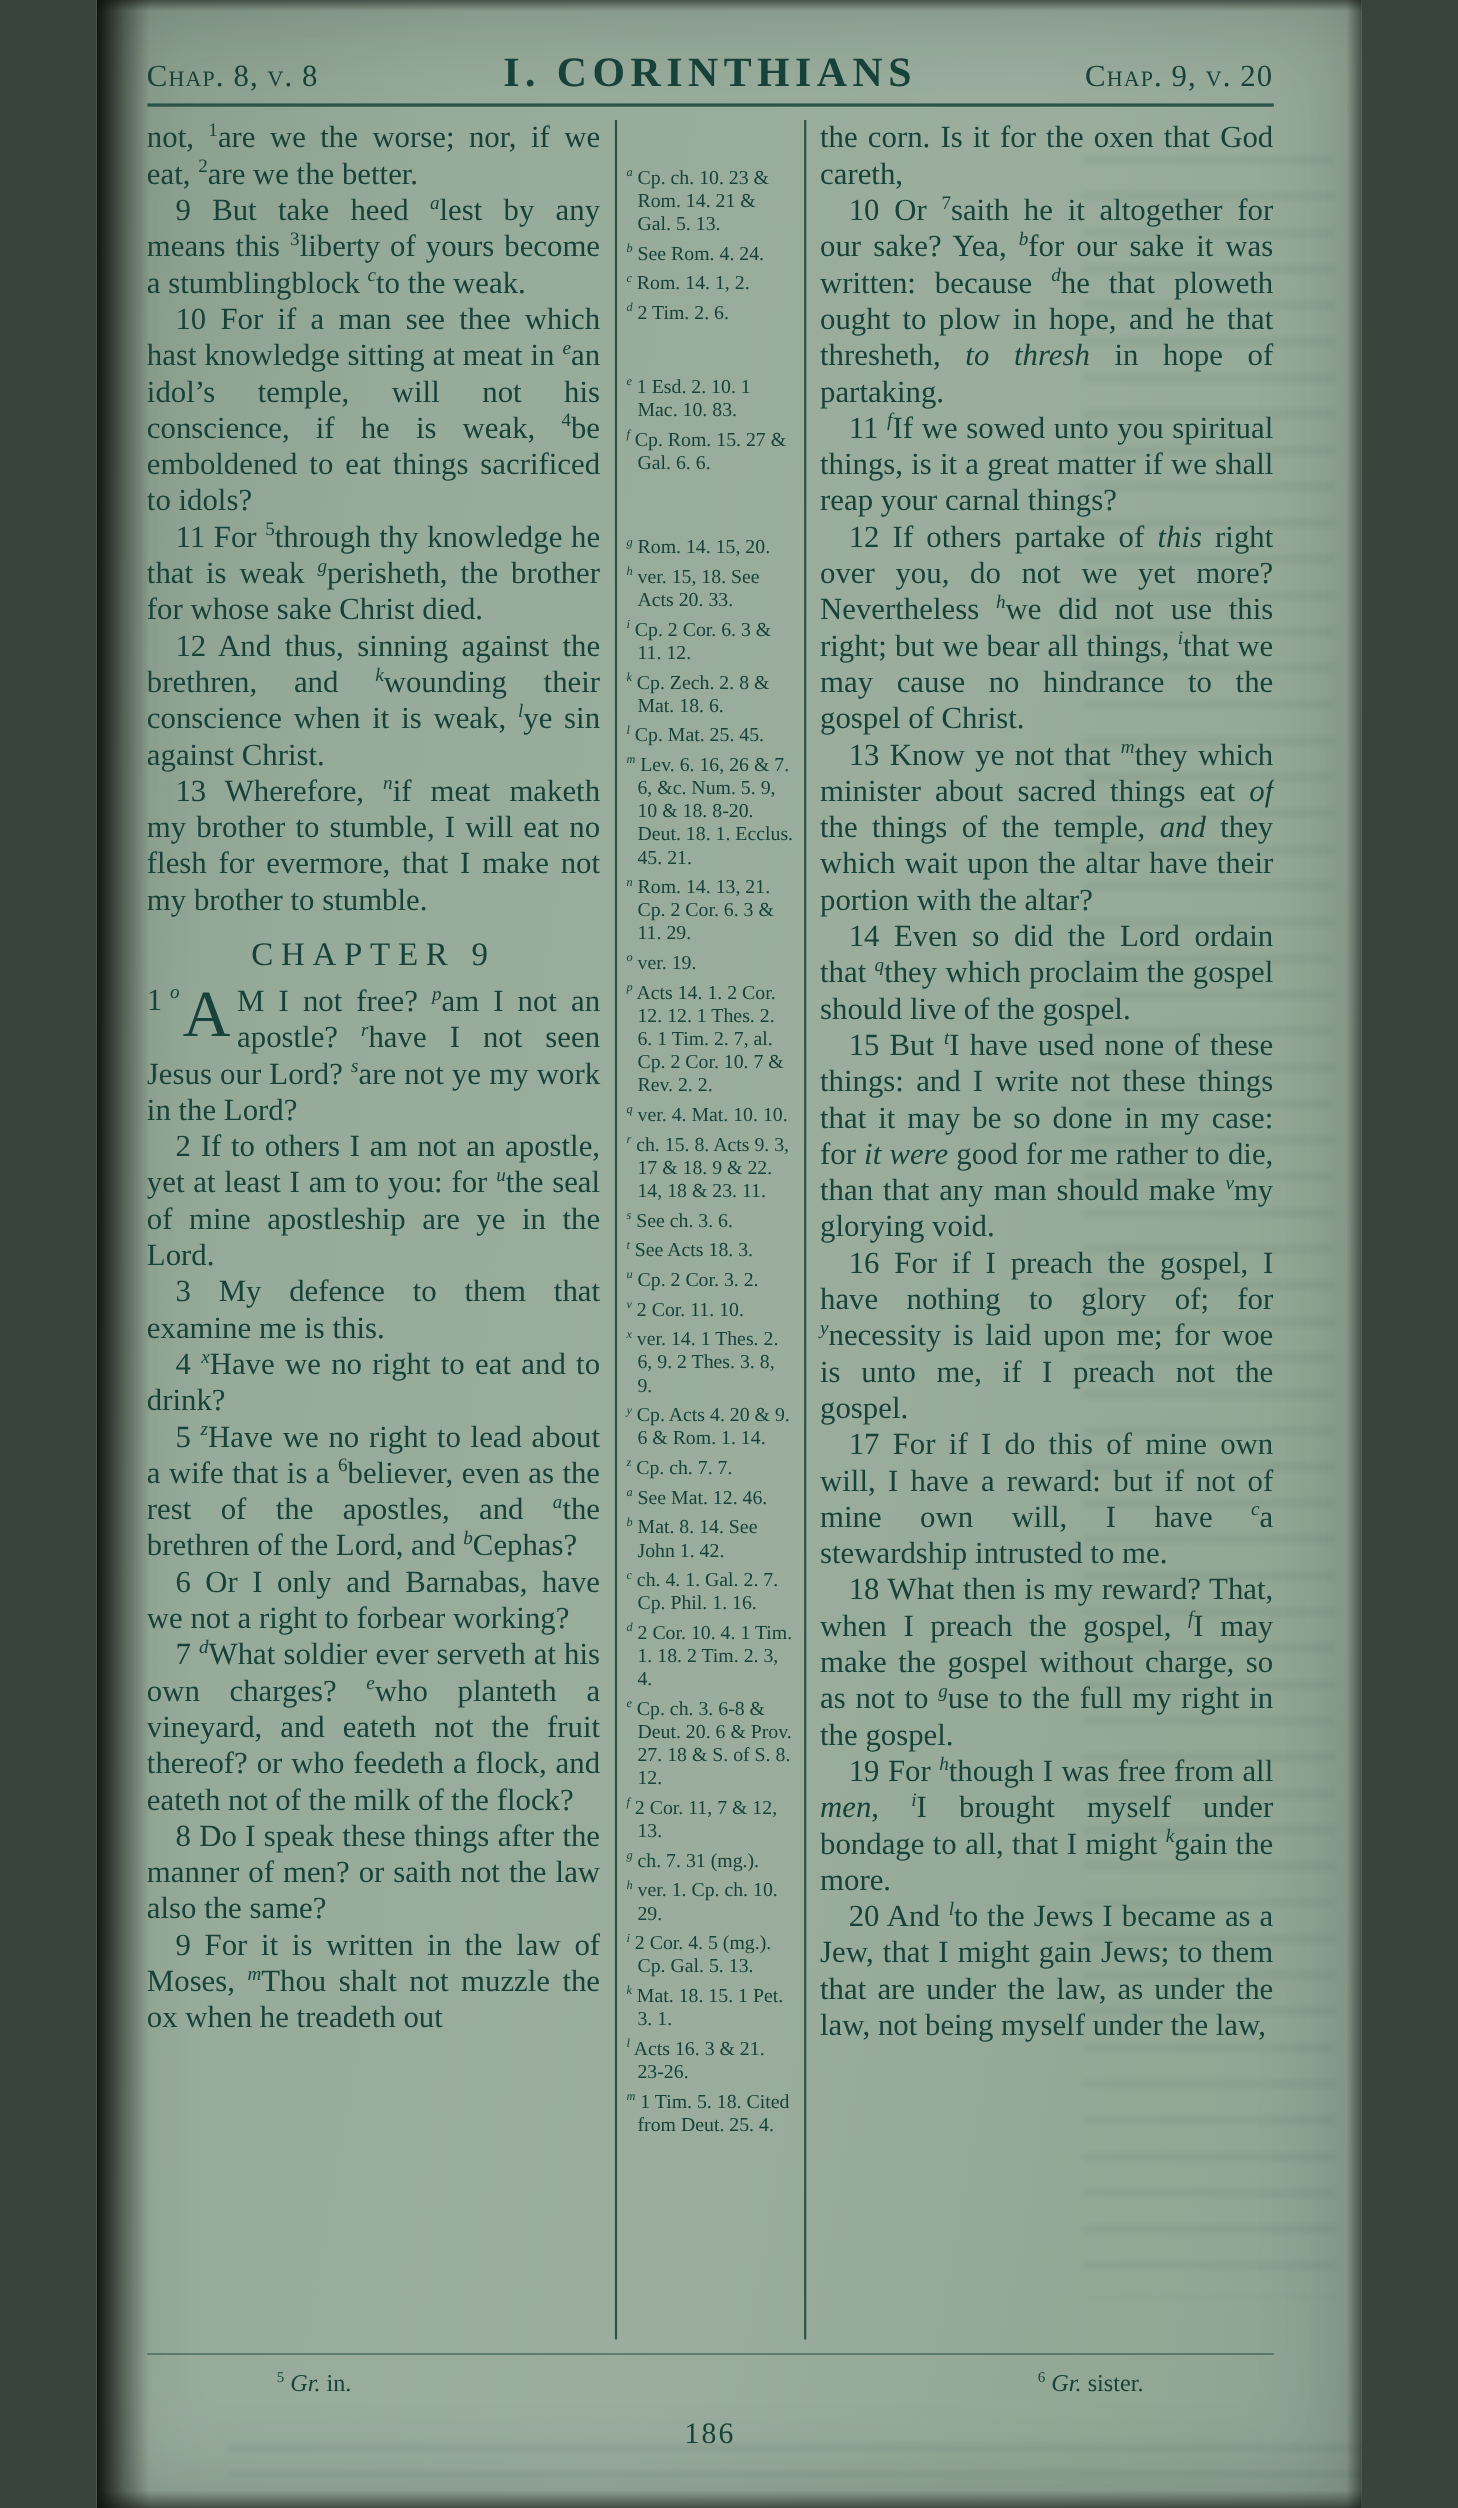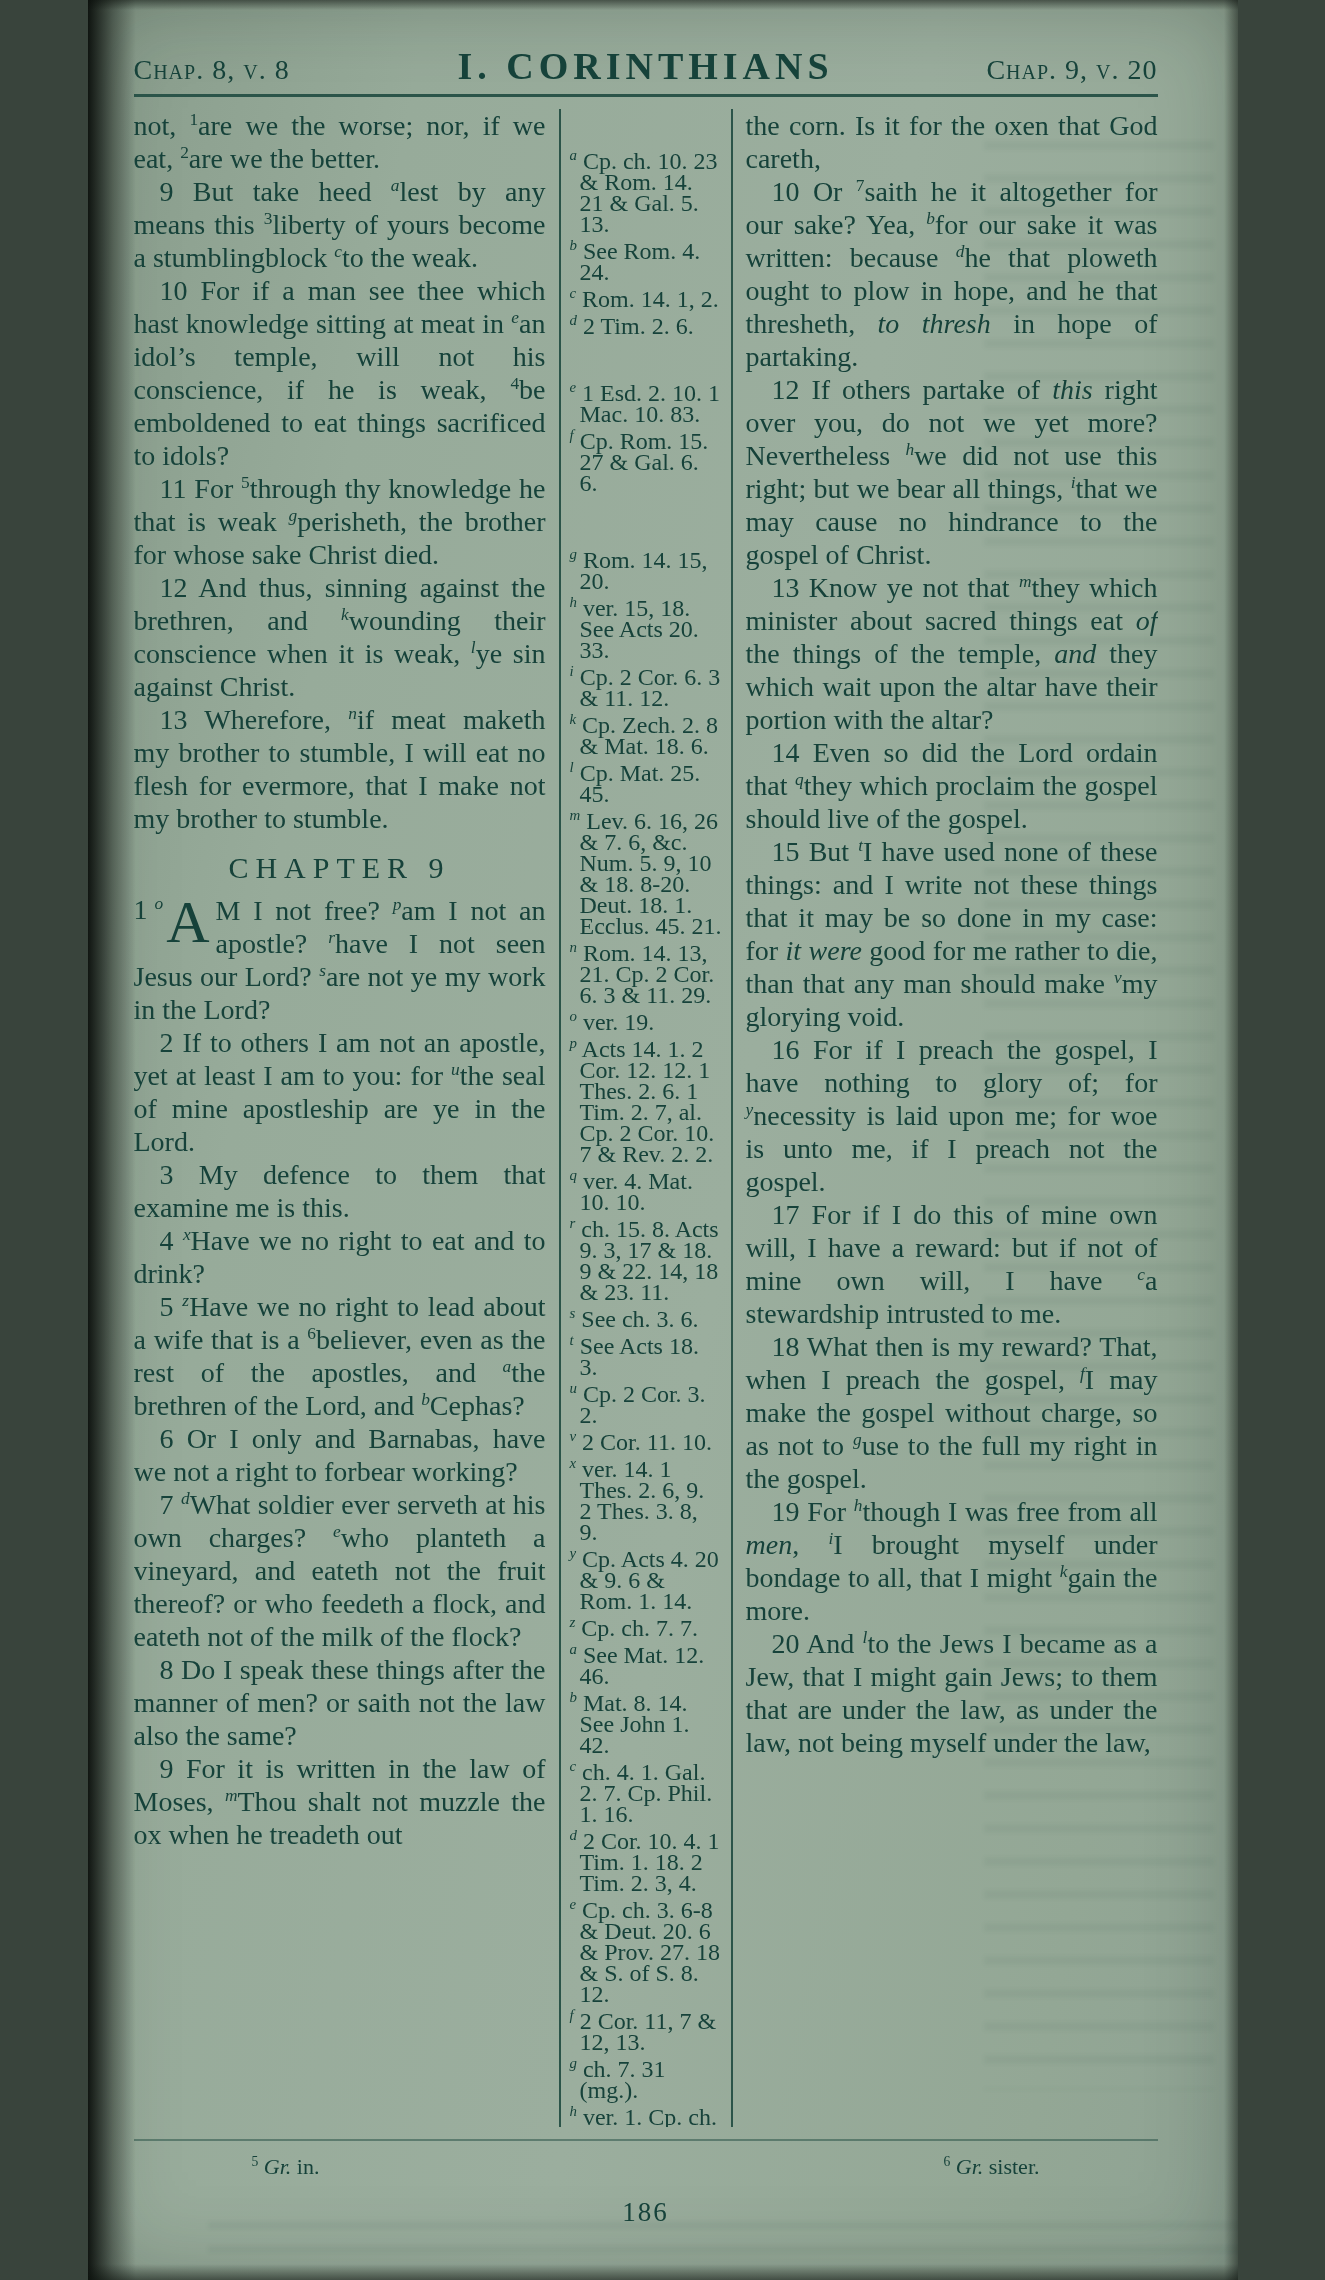--- a/index.html
+++ b/index.html
@@ -49,21 +49,21 @@
   p.verse{margin:0;text-indent:26px;}
   p.verse.noindent{text-indent:0;}
   sup.xletter{font-style:italic;font-size:62%;line-height:0;}
   sup.xnum{font-size:62%;line-height:0;}
   .chapter-heading{text-align:center;font-size:30px;letter-spacing:7px;margin:16px 0 10px;text-indent:0;}
 
   .dcwrap{float:left;display:flex;align-items:flex-start;margin-right:6px;height:62px;}
   .dcpre{font-size:28px;line-height:32px;margin-right:3px;}
   .dcletter{font-size:60px;line-height:56px;}
 
-  p.ref-entry{margin:6px 0 0;font-size:24px;line-height:21px;text-align:left;padding-left:10px;text-indent:-10px;}
+  p.ref-entry{margin:6px 0 0;font-size:18px;line-height:21px;text-align:left;padding-left:10px;text-indent:-10px;}
 
   .footnotes{margin-top:12px;border-top:2px solid rgba(43,84,73,.55);padding-top:10px;font-size:22px;line-height:32px;}
   .fn-line{display:flex;justify-content:space-between;padding:0 24px;flex-wrap:nowrap;}
   .fn-line2{padding:0 118px;gap:24px;}
   .fn-item{white-space:nowrap;}
   .fn-line2 .fn-item:last-child{white-space:normal;}
 
   .page-number{text-align:center;font-size:27px;letter-spacing:2px;margin-top:14px;}
 </style>
 </head>
@@ -135,20 +135,21 @@
           <p class="ref-entry"><sup class="xletter">g</sup> ch. 7. 31 (mg.).</p>
           <p class="ref-entry"><sup class="xletter">h</sup> ver. 1. Cp. ch. 10. 29.</p>
           <p class="ref-entry"><sup class="xletter">i</sup> 2 Cor. 4. 5 (mg.). Cp. Gal. 5. 13.</p>
           <p class="ref-entry"><sup class="xletter">k</sup> Mat. 18. 15. 1 Pet. 3. 1.</p>
           <p class="ref-entry"><sup class="xletter">l</sup> Acts 16. 3 &amp; 21. 23-26.</p>
           <p class="ref-entry"><sup class="xletter">m</sup> 1 Tim. 5. 18. Cited from Deut. 25. 4.</p>
         </div>
       <div class="col-main">
           <p class="verse noindent">the corn. Is it for the oxen that God careth,</p>
           <p class="verse">10 Or <sup class="xnum">7</sup>saith he it altogether for our sake? Yea, <sup class="xletter">b</sup>for our sake it was written: because <sup class="xletter">d</sup>he that ploweth ought to plow in hope, and he that thresheth, <em>to thresh</em> in hope of partaking.</p>
+          <p class="verse">11 <sup class="xletter">f</sup>If we sowed unto you spiritual things, is it a great matter if we shall reap your carnal things?</p>
           <p class="verse">12 If others partake of <em>this</em> right over you, do not we yet more? Nevertheless <sup class="xletter">h</sup>we did not use this right; but we bear all things, <sup class="xletter">i</sup>that we may cause no hindrance to the gospel of Christ.</p>
           <p class="verse">13 Know ye not that <sup class="xletter">m</sup>they which minister about sacred things eat <em>of</em> the things of the temple, <em>and</em> they which wait upon the altar have their portion with the altar?</p>
           <p class="verse">14 Even so did the Lord ordain that <sup class="xletter">q</sup>they which proclaim the gospel should live of the gospel.</p>
           <p class="verse">15 But <sup class="xletter">t</sup>I have used none of these things: and I write not these things that it may be so done in my case: for <em>it were</em> good for me rather to die, than that any man should make <sup class="xletter">v</sup>my glorying void.</p>
           <p class="verse">16 For if I preach the gospel, I have nothing to glory of; for <sup class="xletter">y</sup>necessity is laid upon me; for woe is unto me, if I preach not the gospel.</p>
           <p class="verse">17 For if I do this of mine own will, I have a reward: but if not of mine own will, I have <sup class="xletter">c</sup>a stewardship intrusted to me.</p>
           <p class="verse">18 What then is my reward? That, when I preach the gospel, <sup class="xletter">f</sup>I may make the gospel without charge, so as not to <sup class="xletter">g</sup>use to the full my right in the gospel.</p>
           <p class="verse">19 For <sup class="xletter">h</sup>though I was free from all <em>men</em>, <sup class="xletter">i</sup>I brought myself under bondage to all, that I might <sup class="xletter">k</sup>gain the more.</p>
           <p class="verse">20 And <sup class="xletter">l</sup>to the Jews I became as a Jew, that I might gain Jews; to them that are under the law, as under the law, not being myself under the law,</p>
         </div>

